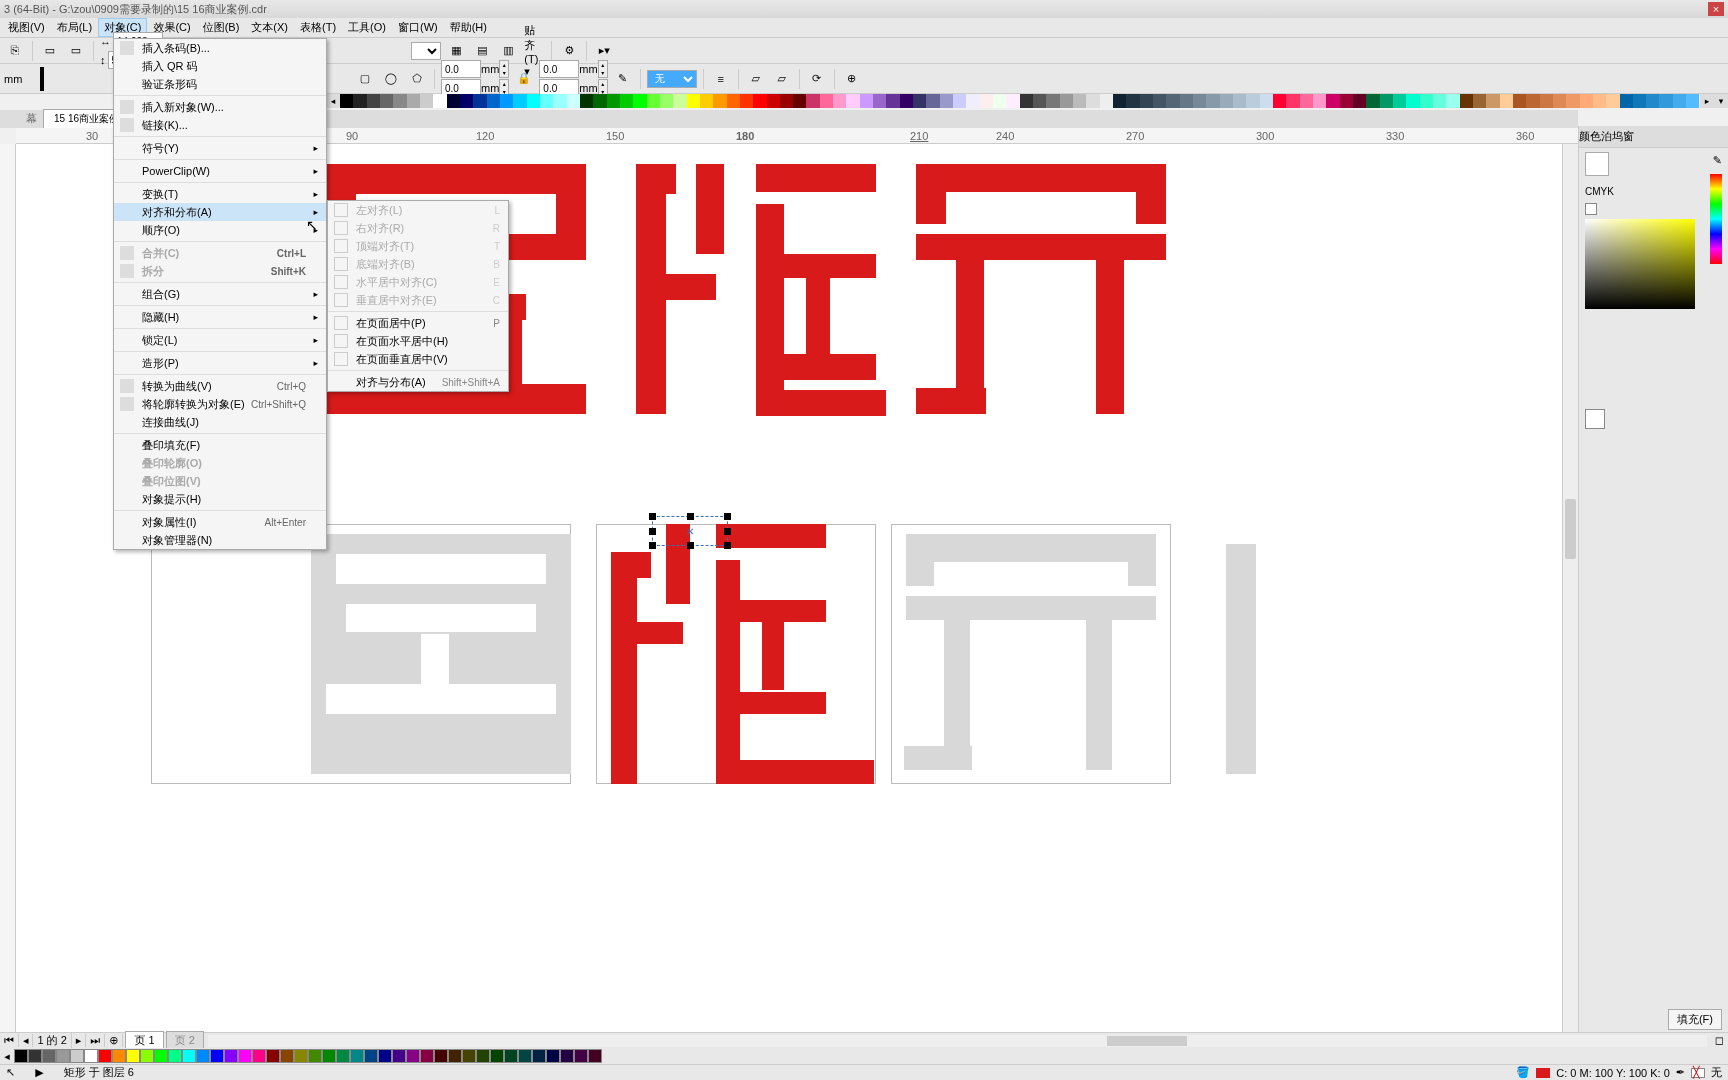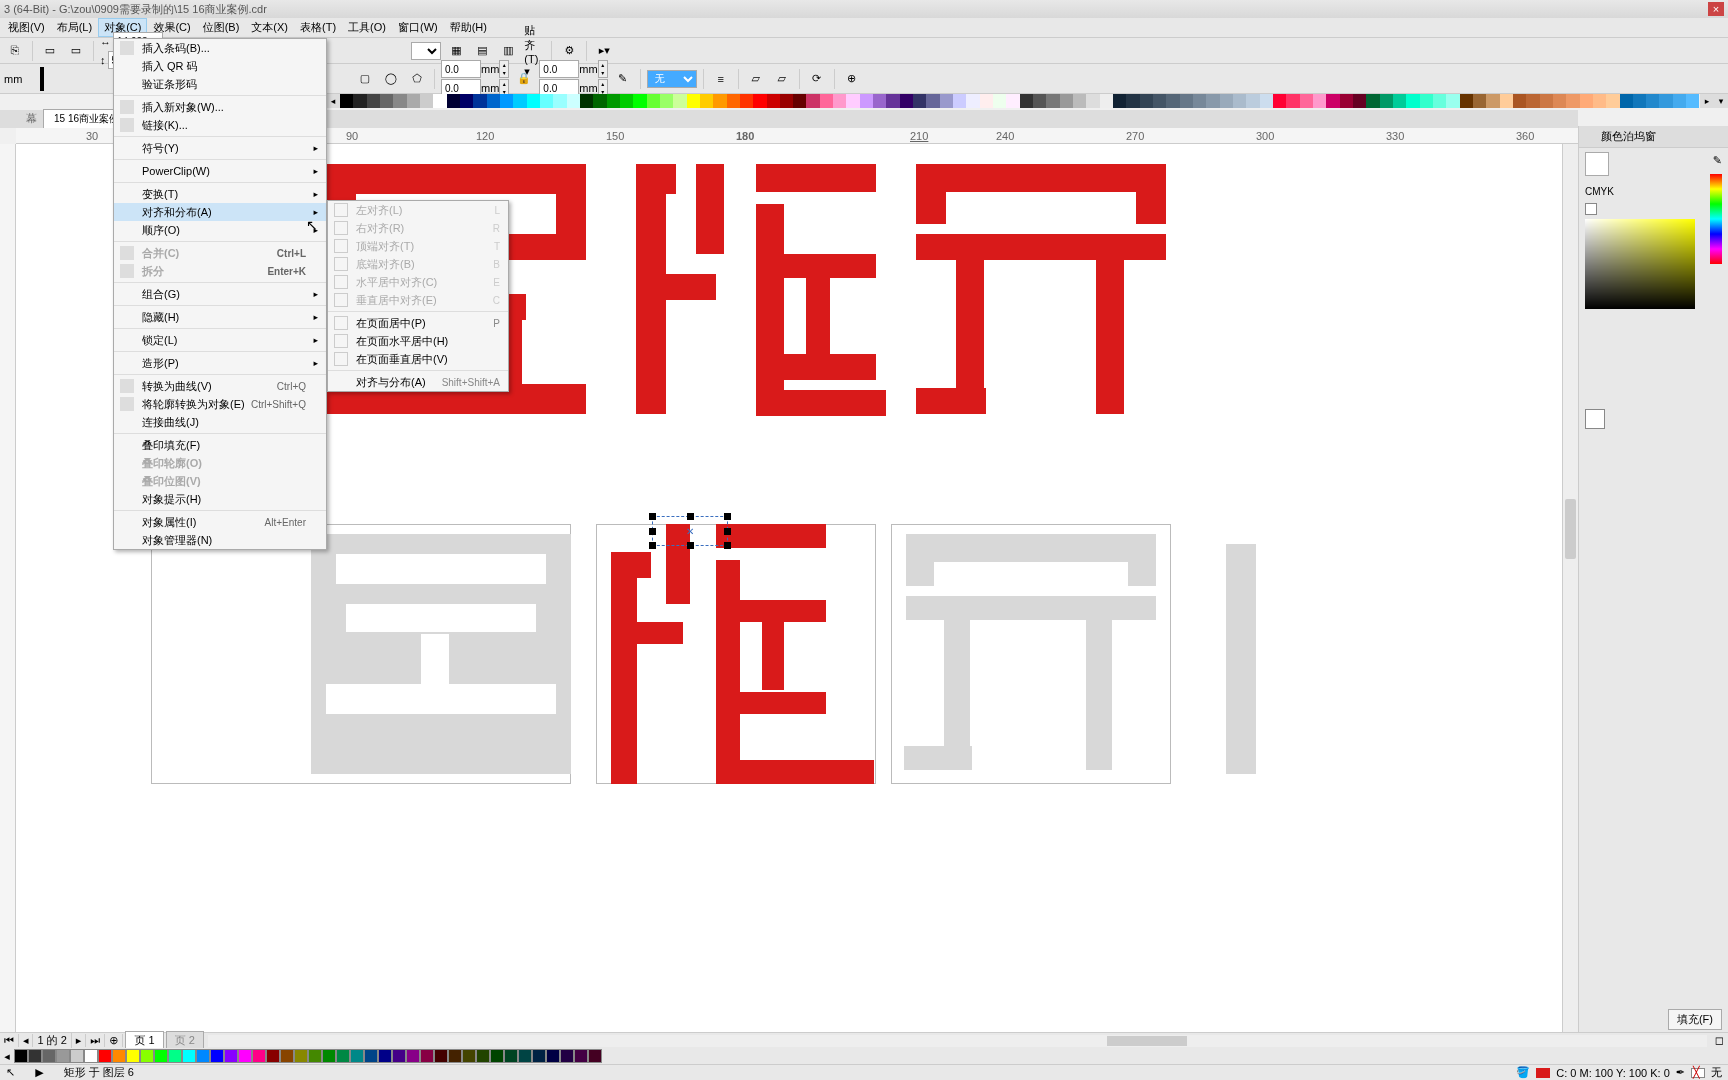--- a/index.html
+++ b/index.html
@@ -56,21 +56,21 @@
 .submenu { position: absolute; top: 200px; left: 327px; width: 182px; background: #f5f5f5; border: 1px solid #aaa; box-shadow: 2px 2px 4px rgba(0,0,0,.3); z-index: 101; }
 .submenu .row { height: 18px; display: flex; align-items: center; padding: 0 6px 0 28px; position: relative; }
 .submenu .row.disabled { color: #aaa; }
 .submenu .row .sc { position: absolute; right: 8px; font-size: 10px; color: #888; }
 .submenu .row.disabled .sc { color: #ccc; }
 .submenu .row .ico { position: absolute; left: 6px; width: 14px; height: 14px; border: 1px solid #ccc; }
 .submenu hr { border: none; border-top: 1px solid #ddd; margin: 2px 0; }
 
 
 .docker { position: absolute; top: 126px; right: 0; width: 150px; bottom: 48px; background: #e8e8e8; border-left: 1px solid #ccc; }
-.docker .dtitle { padding: 3px 22px; font-size: 11px; background: #ddd; border-bottom: 1px solid #ccc; }
+.docker .dtitle { padding: 3px 0; font-size: 11px; background: #ddd; border-bottom: 1px solid #ccc; }
 .colormodel { padding: 4px 6px; font-size: 10px; }
 .colorsquare { margin: 4px 6px; width: 110px; height: 90px; background: linear-gradient(to right, #fff, #ff0), linear-gradient(to bottom, transparent, #000); background-blend-mode: multiply; position: relative; }
 .huebar { position: absolute; right: 6px; top: 48px; width: 12px; height: 90px; background: linear-gradient(red,yellow,lime,cyan,blue,magenta,red); }
 .fillbtn { position: absolute; bottom: 2px; right: 6px; padding: 2px 8px; border: 1px solid #aaa; background: #f5f5f5; }
 .dswatch { width: 24px; height: 24px; border: 1px solid #aaa; background: #fff; margin: 4px 6px; display: inline-block; }
 
 
 .pagebar { position: absolute; bottom: 32px; left: 0; right: 0; height: 16px; background: #e8e8e8; display: flex; align-items: center; font-size: 10px; border-top: 1px solid #ccc; }
 .pagebar .nav { padding: 0 4px; border-right: 1px solid #ccc; }
 .pagebar .ptab { padding: 1px 8px; background: #fff; border: 1px solid #aaa; margin-left: 2px; }
@@ -417,21 +417,21 @@
     <hr>
     <div class="row">符号(Y)<span class="arrow">▸</span></div>
     <hr>
     <div class="row">PowerClip(W)<span class="arrow">▸</span></div>
     <hr>
     <div class="row">变换(T)<span class="arrow">▸</span></div>
     <div class="row hl">对齐和分布(A)<span class="arrow">▸</span></div>
     <div class="row">顺序(O)<span class="arrow">▸</span></div>
     <hr>
     <div class="row disabled">合并(C)<span class="ico" style="background: rgb(221, 221, 221);"></span><span class="sc">Ctrl+L</span></div>
-    <div class="row disabled">拆分<span class="ico" style="background: rgb(221, 221, 221);"></span><span class="sc">Enter+K</span></div>
+    <div class="row disabled">拆分<span class="ico" style="background: rgb(221, 221, 221);"></span><span class="sc">Shift+K</span></div>
     <hr>
     <div class="row">组合(G)<span class="arrow">▸</span></div>
     <hr>
     <div class="row">隐藏(H)<span class="arrow">▸</span></div>
     <hr>
     <div class="row">锁定(L)<span class="arrow">▸</span></div>
     <hr>
     <div class="row">造形(P)<span class="arrow">▸</span></div>
     <hr>
     <div class="row">转换为曲线(V)<span class="ico" style="background: rgb(221, 221, 221);"></span><span class="sc">Ctrl+Q</span></div>

